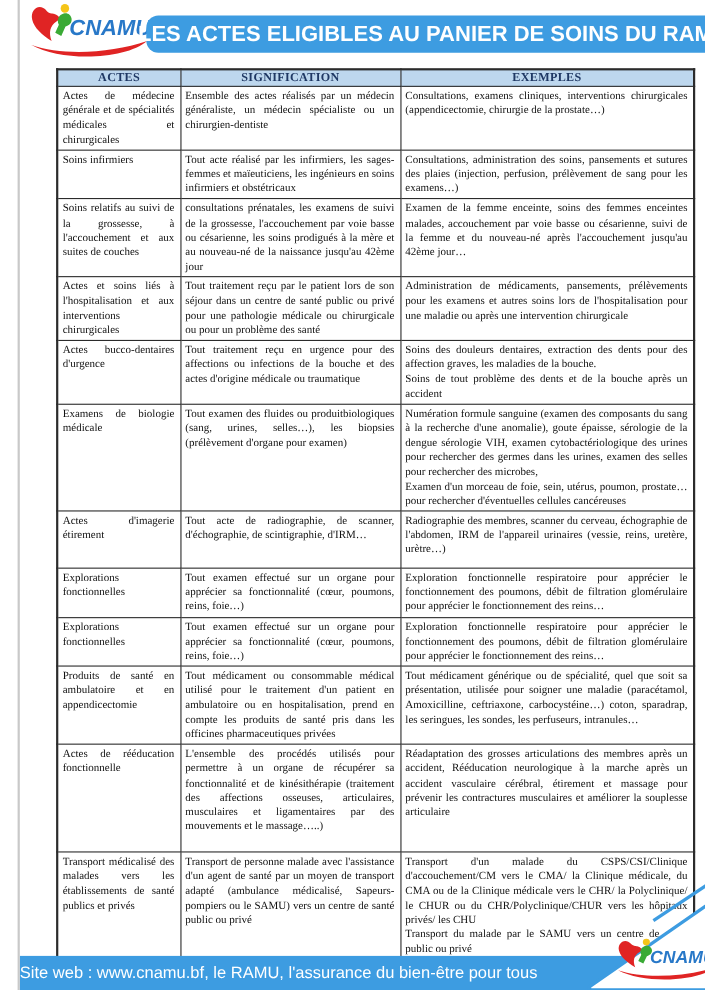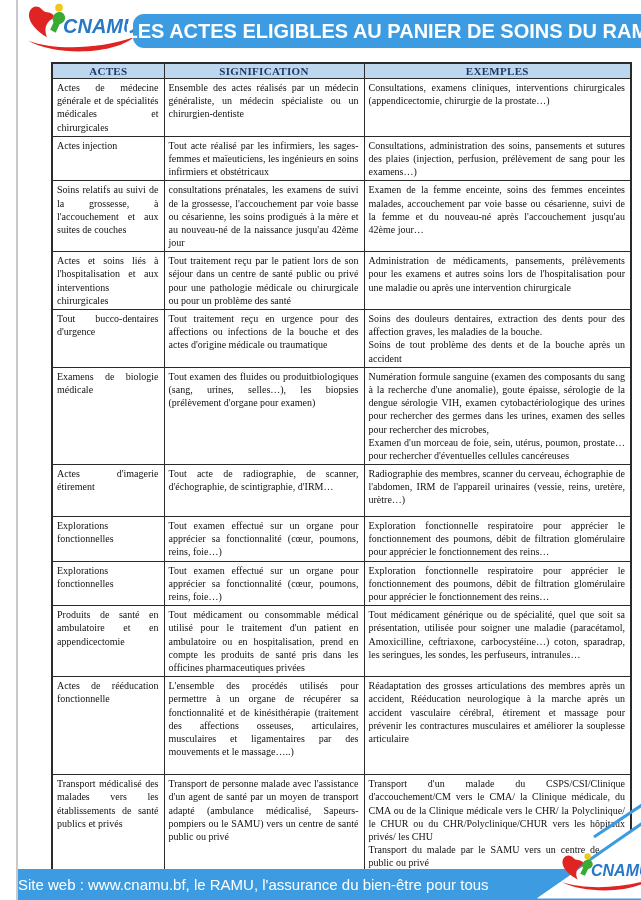--- a/index.html
+++ b/index.html
@@ -121,36 +121,36 @@
           <th>EXEMPLES</th>
         </tr>
       </thead>
       <tbody id="acts-tbody">
           <tr>
             <td>Actes de médecine générale et de spécialités médicales et chirurgicales</td>
             <td>Ensemble des actes réalisés par un médecin généraliste, un médecin spécialiste ou un chirurgien-dentiste</td>
             <td>Consultations, examens cliniques, interventions chirurgicales (appendicectomie, chirurgie de la prostate…)</td>
           </tr>
           <tr>
-            <td>Actes injection</td>
+            <td>Soins infirmiers</td>
             <td>Tout acte réalisé par les infirmiers, les sages-femmes et maïeuticiens, les ingénieurs en soins infirmiers et obstétricaux</td>
             <td>Consultations, administration des soins, pansements et sutures des plaies (injection, perfusion, prélèvement de sang pour les examens…)</td>
           </tr>
           <tr>
             <td>Soins relatifs au suivi de la grossesse, à l'accouchement et aux suites de couches</td>
             <td>consultations prénatales, les examens de suivi de la grossesse, l'accouchement par voie basse ou césarienne, les soins prodigués à la mère et au nouveau-né de la naissance jusqu'au 42ème jour</td>
             <td>Examen de la femme enceinte, soins des femmes enceintes malades, accouchement par voie basse ou césarienne, suivi de la femme et du nouveau-né après l'accouchement jusqu'au 42ème jour…</td>
           </tr>
           <tr>
             <td>Actes et soins liés à l'hospitalisation et aux interventions chirurgicales</td>
             <td>Tout traitement reçu par le patient lors de son séjour dans un centre de santé public ou privé pour une pathologie médicale ou chirurgicale ou pour un problème des santé</td>
             <td>Administration de médicaments, pansements, prélèvements pour les examens et autres soins lors de l'hospitalisation pour une maladie ou après une intervention chirurgicale</td>
           </tr>
           <tr>
-            <td>Tout bucco-dentaires d'urgence</td>
+            <td>Actes bucco-dentaires d'urgence</td>
             <td>Tout traitement reçu en urgence pour des affections ou infections de la bouche et des actes d'origine médicale ou traumatique</td>
             <td>Soins des douleurs dentaires, extraction des dents pour des affection graves, les maladies de la bouche.
 Soins de tout problème des dents et de la bouche après un accident</td>
           </tr>
           <tr>
             <td>Examens de biologie médicale</td>
             <td>Tout examen des fluides ou produitbiologiques (sang, urines, selles…), les biopsies (prélèvement d'organe pour examen)</td>
             <td>Numération formule sanguine (examen des composants du sang à la recherche d'une anomalie), goute épaisse, sérologie de la dengue sérologie VIH, examen cytobactériologique des urines pour rechercher des germes dans les urines, examen des selles pour rechercher des microbes,
 Examen d'un morceau de foie, sein, utérus, poumon, prostate… pour rechercher d'éventuelles cellules cancéreuses</td>
           </tr>

